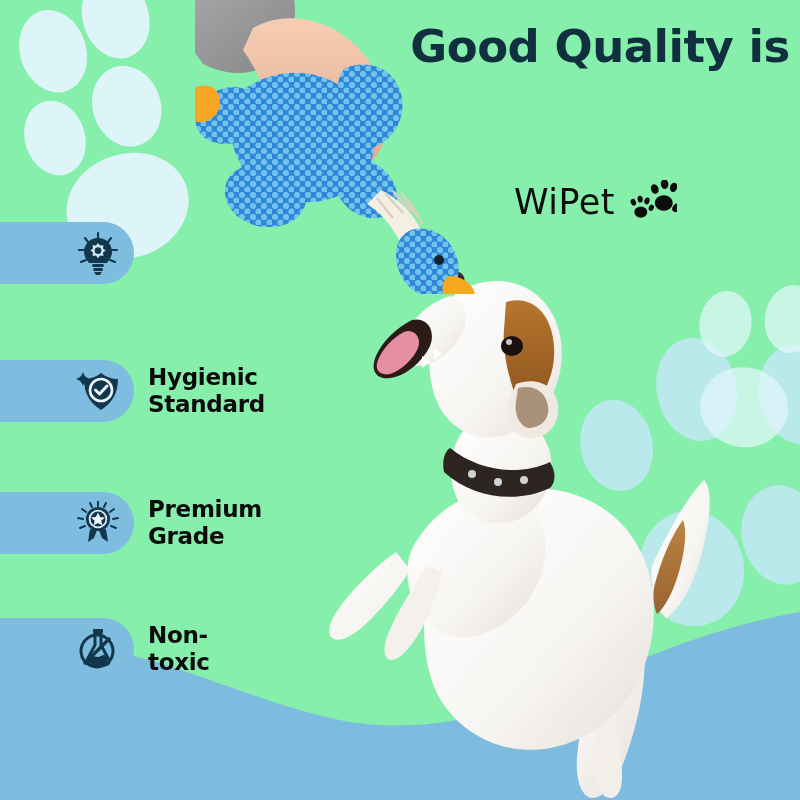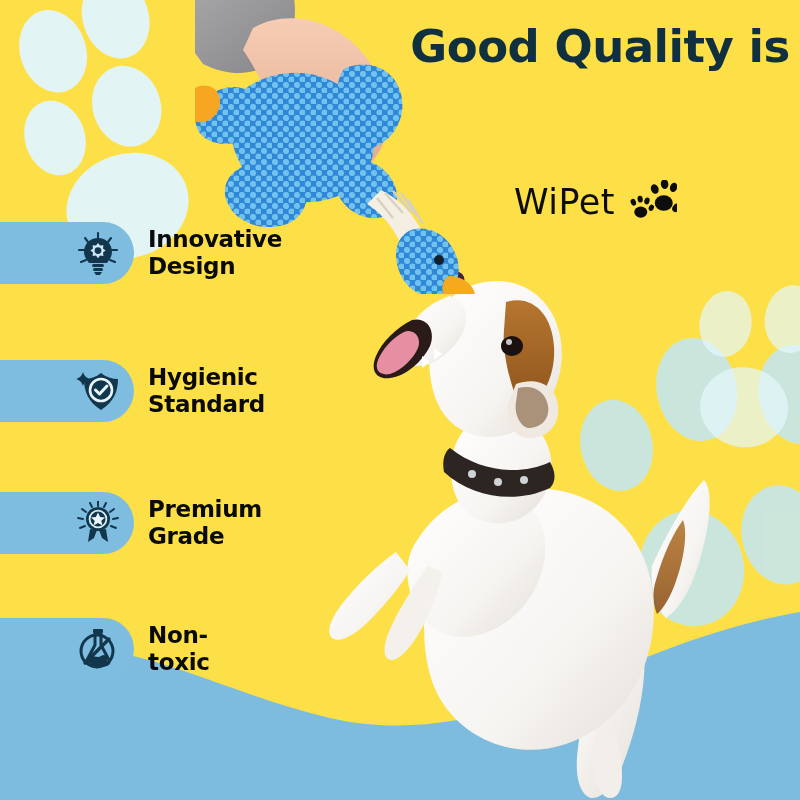--- a/index.html
+++ b/index.html
@@ -10,21 +10,21 @@
     width: 800px;
     height: 800px;
     font-family: "Liberation Sans", sans-serif;
     background: #d3f2fe;
   }
   #poster {
     position: relative;
     width: 800px;
     height: 800px;
     overflow: hidden;
-    background: #fde047;
+    background: #86efac;
   }
 
   
   .bg-layer {
     position: absolute;
     inset: 0;
     width: 800px;
     height: 800px;
   }
 
@@ -285,22 +285,20 @@
           <path d="M22,7 C30,7 36,13 36,21 C36,26 33,29 31,32 L13,32 C11,29 8,26 8,21 C8,13 14,7 22,7 Z" fill="#12374d"></path>
           <rect x="16" y="33" width="12" height="3" rx="1.5" fill="#12374d"></rect>
           <rect x="17" y="37" width="10" height="3" rx="1.5" fill="#12374d"></rect>
           <path d="M18,41 L26,41 L24,44 L20,44 Z" fill="#12374d"></path>
           <g fill="#cfe7f5">
             <path d="M22,12 L24,14.6 L27.4,14.2 L27,17.6 L29.6,19.6 L27,21.6 L27.4,25 L24,24.6 L22,27.2 L20,24.6 L16.6,25 L17,21.6 L14.4,19.6 L17,17.6 L16.6,14.2 L20,14.6 Z"></path>
           </g>
           <circle cx="22" cy="19.6" r="3.4" fill="#12374d"></circle>
         </svg>
       </div>
-      <div class="feature-label">Innovative
-Design</div>
     </div>
 
     <div class="feature f2">
       <div class="feature-pill">
         <svg class="feature-icon" viewBox="0 0 44 44" xmlns="http://www.w3.org/2000/svg">
           <path d="M7,3 C8.6,7.2 9.8,8.4 14,10 C9.8,11.6 8.6,12.8 7,17 C5.4,12.8 4.2,11.6 0,10 C4.2,8.4 5.4,7.2 7,3 Z" fill="#12374d"></path>
           <path d="M25,4 C30,8 36,10 42,10 C42,22 38,33 25,41 C12,33 8,22 8,10 C14,10 20,8 25,4 Z" fill="#12374d"></path>
           <circle cx="25" cy="21" r="11" fill="none" stroke="#eaf5fb" stroke-width="2.6"></circle>
           <path d="M19.5,21 L23.5,25 L31,17" fill="none" stroke="#eaf5fb" stroke-width="3" stroke-linecap="round" stroke-linejoin="round"></path>
         </svg>

